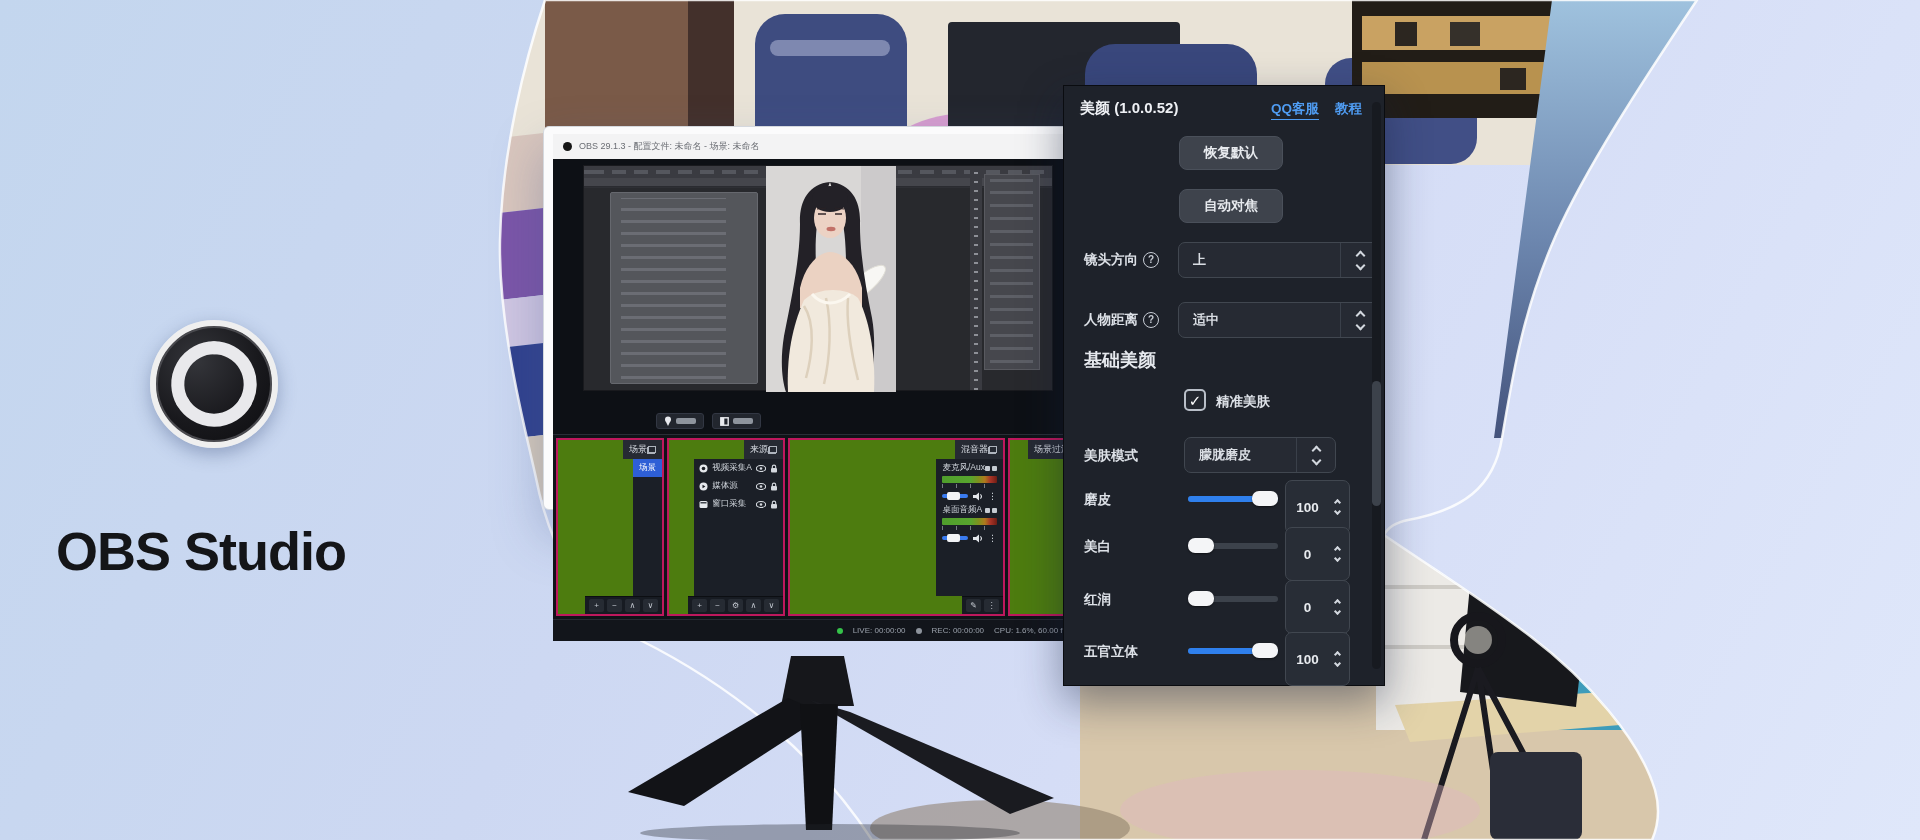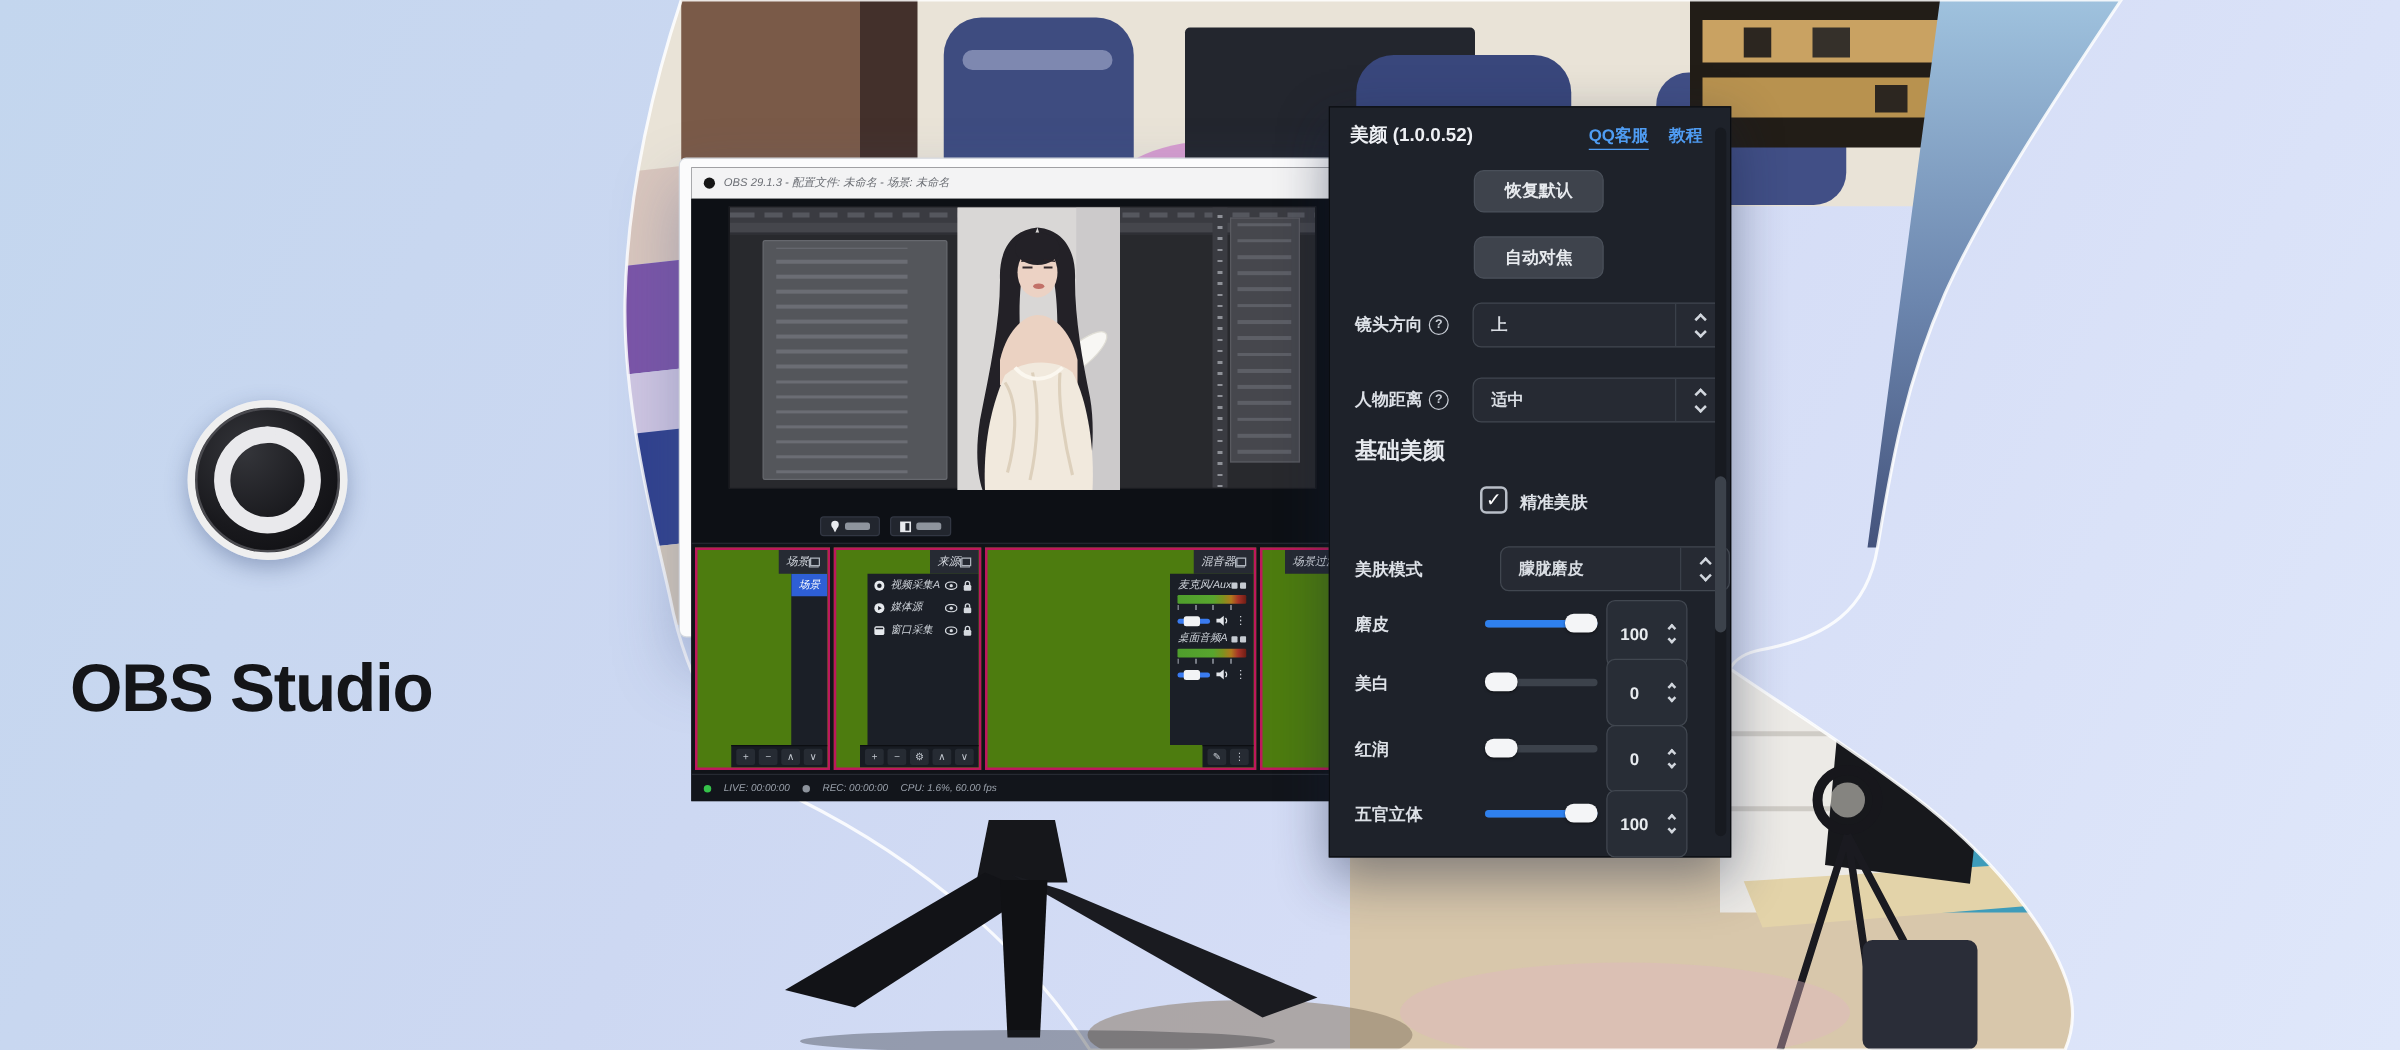--- a/index.html
+++ b/index.html
@@ -12,21 +12,21 @@
   .brand-logo{left:150px;top:320px;width:128px;height:128px;border-radius:50%;
     background:radial-gradient(circle at 35% 30%,#34353a 0%,#19191d 55%,#0c0c0f 100%);
     border:6px solid #efefef;box-shadow:0 6px 18px rgba(40,60,110,.35), inset 0 0 0 2px #4a4a4f;}
   .brand-name{left:56px;top:492px;font-size:54px;font-weight:800;color:#141518;letter-spacing:-1px;margin-top:28px;}
 
   
   svg.blob{left:0;top:0;}
 
   
   .monitor{left:543px;top:126px;width:546px;height:384px;background:#fbfbfc;border:1px solid #d4d8de;
-    border-radius:6px;box-shadow:0 24px 50px rgba(70,90,140,.35);font-style:italic;}
+    border-radius:6px;box-shadow:0 24px 50px rgba(70,90,140,.35);}
   .screen{position:absolute;left:9px;top:7px;width:528px;height:507px;background:#0e1014;overflow:hidden;
     display:flex;flex-direction:column;}
   .titlebar{height:25px;background:#f3f3f4;display:flex;align-items:center;gap:7px;padding:0 10px;flex:0 0 auto;}
   .titledot{width:9px;height:9px;border-radius:50%;background:#161616;}
   .titletext{font-size:9px;color:#6b6e74;white-space:nowrap;}
   .menubar{height:22px;background:#171a21;display:flex;align-items:center;gap:2px;padding:0 8px;flex:0 0 auto;}
   .menuitem{font-size:9.5px;color:#ccd1d9;padding:2px 5px;border-radius:2px;white-space:nowrap;}
   .preview{flex:1 1 auto;background:#0d1015;position:relative;}
 
   
@@ -63,21 +63,21 @@
   .meter-group{padding:3px 6px 0 6px;}
   .meter-lbl{font-size:8.5px;color:#cfd4db;display:flex;justify-content:space-between;align-items:center;margin-bottom:2px;white-space:nowrap;}
   .meter-bar{height:7px;border-radius:1px;
     background:linear-gradient(90deg,#4f9e2c 0%,#58a52e 52%,#7d921f 66%,#b0791d 78%,#a83427 88%,#6f1d15 100%);}
   .meter-ticks{height:4px;margin-top:1px;
     background:repeating-linear-gradient(90deg,#767b84 0 1.5px,transparent 1.5px 14px);}
   .vol-row{display:flex;align-items:center;gap:5px;margin-top:3px;}
   .vol-track{flex:1 1 auto;height:4px;background:#3a7bf0;border-radius:2px;position:relative;}
   .vol-handle{position:absolute;right:8px;top:-2px;width:13px;height:8px;background:#f2f3f5;border-radius:2px;}
   .statusbar{flex:0 0 auto;height:22px;background:#12151b;border-top:1px solid #262a32;display:flex;align-items:center;
-    justify-content:flex-start;gap:10px;padding:0 10px;font-size:8px;color:#9aa1ab;}
+    justify-content:flex-end;gap:10px;padding:0 10px;font-size:8px;color:#9aa1ab;}
   .dotg{width:6px;height:6px;border-radius:50%;background:#35c24a;display:inline-block;}
   .dotw{width:6px;height:6px;border-radius:50%;background:#8d939c;display:inline-block;}
 
   
   .bpanel{left:1063px;top:85px;width:322px;height:601px;background:#1e222a;border:1px solid #0a0c10;
     box-shadow:0 16px 40px rgba(20,30,60,.45);color:#dfe3e9;}
   .bp-head-title{position:absolute;left:16px;top:13px;font-size:15px;font-weight:700;color:#eef0f4;}
   .bp-links{position:absolute;right:22px;top:14px;display:flex;gap:16px;font-size:13.5px;font-weight:700;}
   .bp-link{color:#4f9cf2;}
   .bp-link.u{border-bottom:1.5px solid #4f9cf2;padding-bottom:1px;}
@@ -466,21 +466,21 @@
           <span class="chev down"></span>
         </span>
     </div>
 
     <div class="bp-section" style="top:262px;">基础美颜</div>
 
     <div class="bp-check" style="top:303px;"><span class="mark">✓</span></div>
     <div class="bp-label" style="left:152px;top:307px;">精准美肤</div>
 
     <div class="bp-label" style="top:361px;">美肤模式</div>
-    <div class="bp-select" style="left:136px;top:351px;width:184px;">
+    <div class="bp-select" style="left:120px;top:351px;width:152px;">
       <span class="val">朦胧磨皮</span>
       <span class="sep"></span>
       <span class="chevs">
           <span class="chev up"></span>
           <span class="chev down"></span>
         </span>
     </div>
 
     <div>
       <div class="bp-label" style="top:405px;">磨皮</div>

